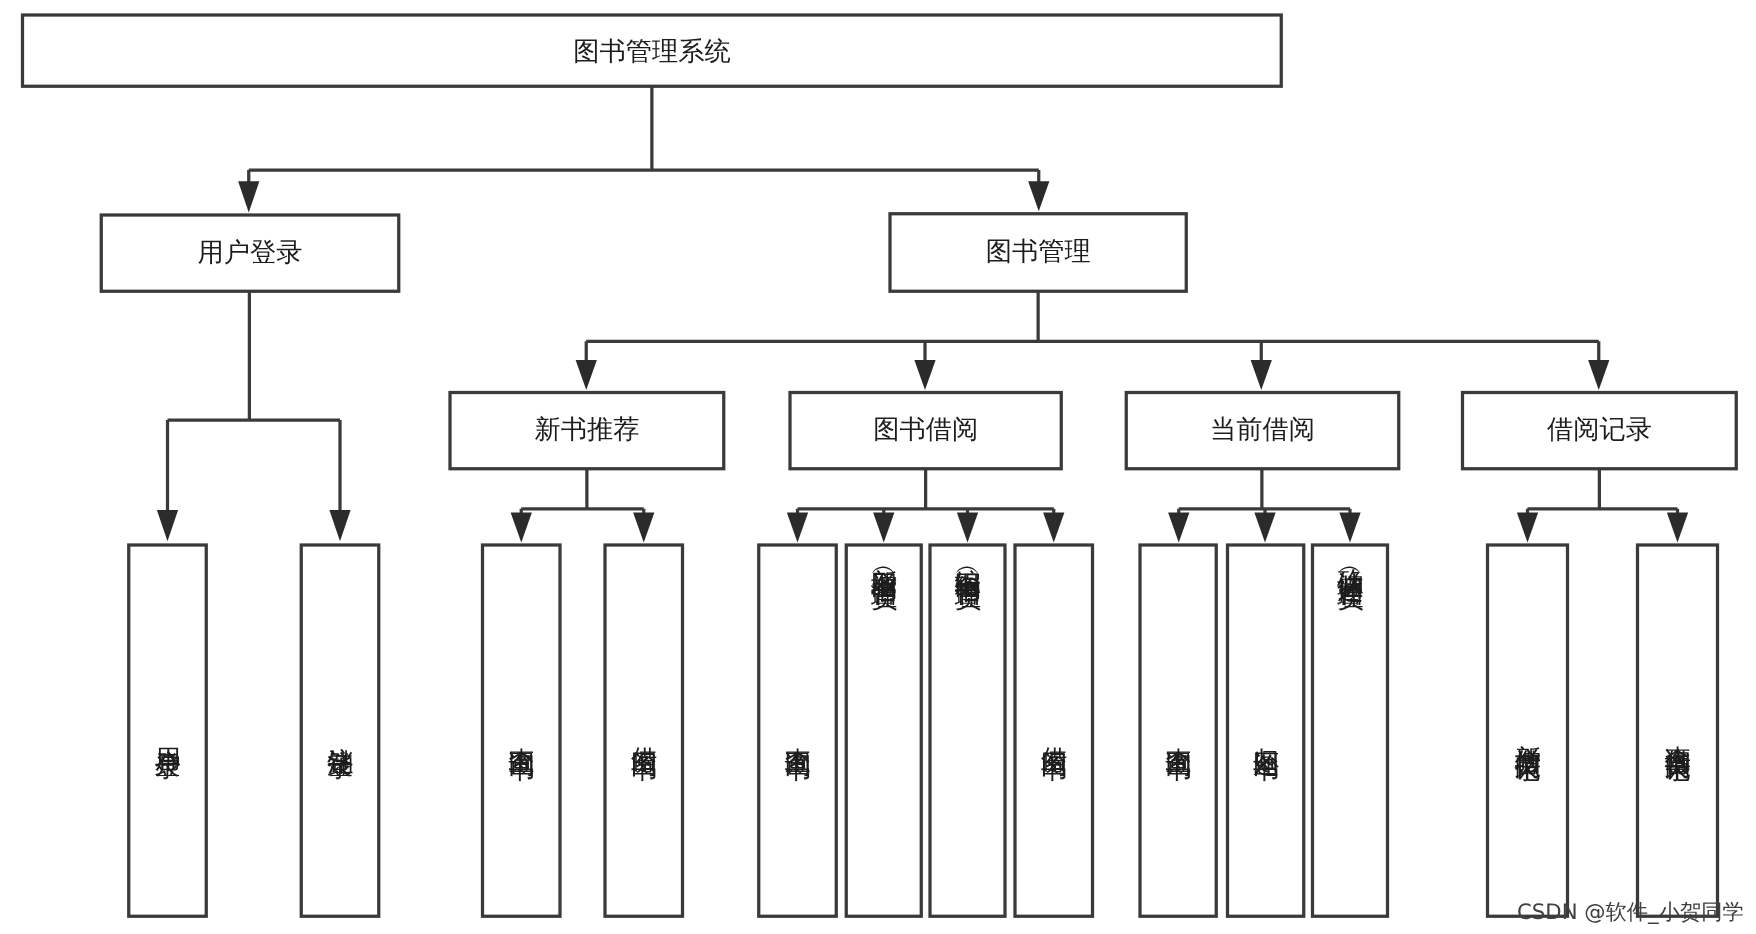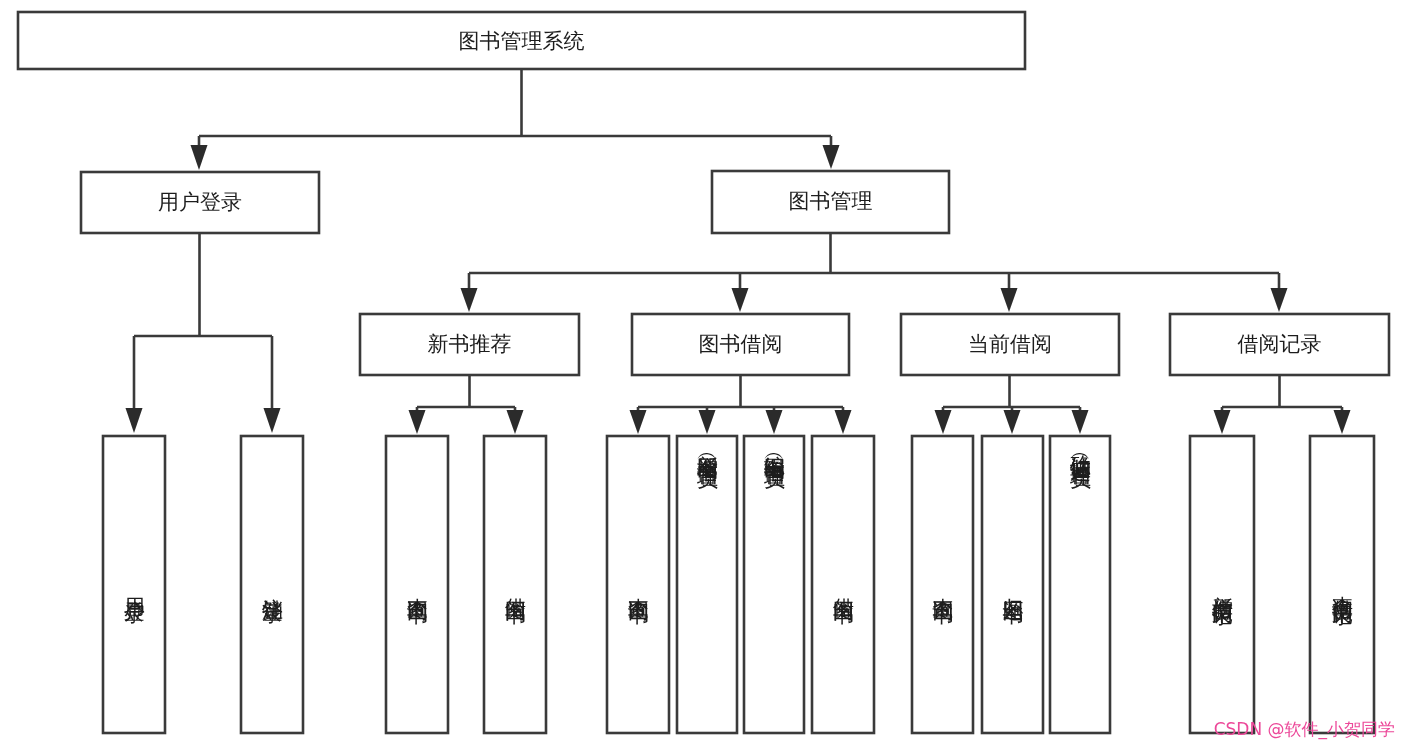--- a/index.html
+++ b/index.html
@@ -63,21 +63,21 @@
     letter-spacing: 2px;
     color: #1d1d1d;
     white-space: nowrap;
   }
   .watermark {
     position: absolute;
     right: 10px;
     bottom: 6px;
     font-family: "DejaVu Sans", "Liberation Sans", sans-serif;
     font-size: 17px;
-    color: #ec4899;
+    color: #404040;
     white-space: nowrap;
     user-select: none;
   }
 </style>
 </head>
 <body>
 
 <div id="diagram-root">
 
   <svg class="diagram" viewBox="0 0 1405 747">

